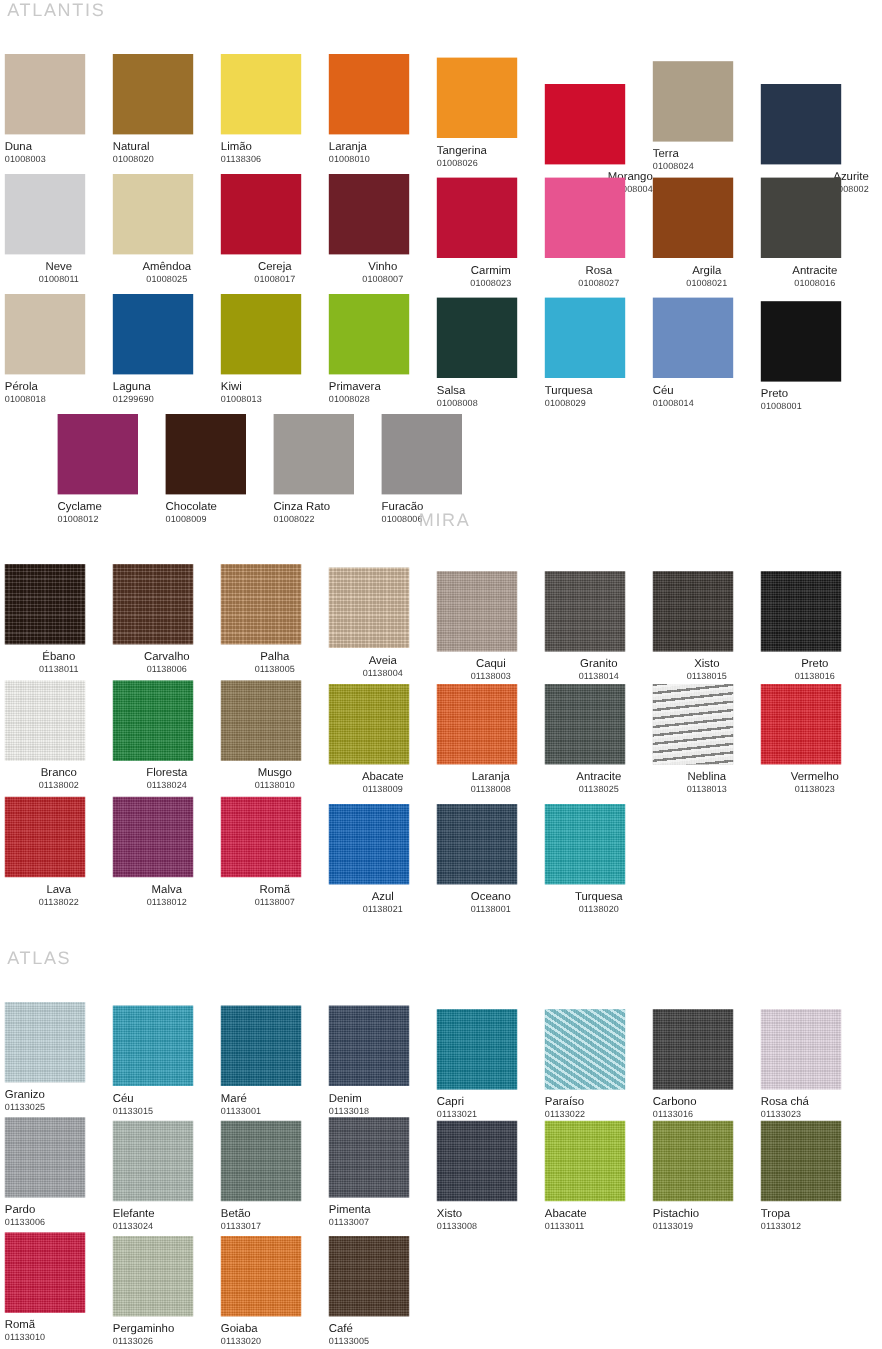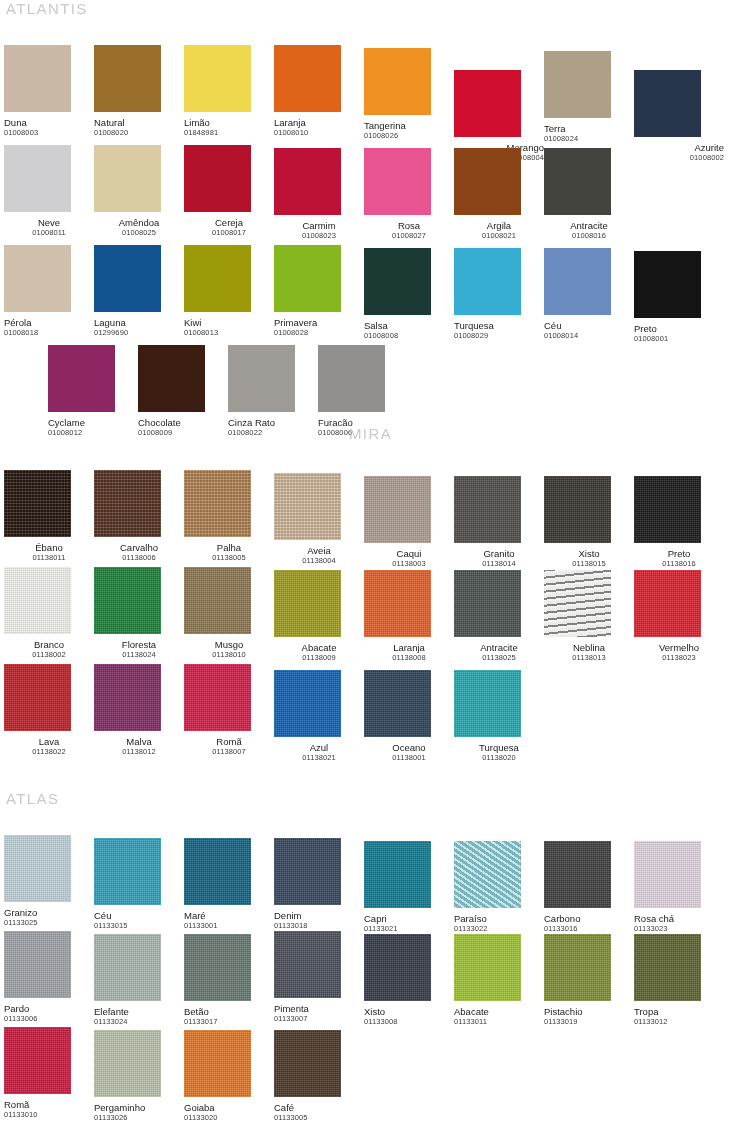--- a/index.html
+++ b/index.html
@@ -109,21 +109,21 @@
               <div class="swatch tex-flat" style="background-color: rgb(154, 111, 43);"></div>
               <div class="cap">
                 <div class="nm">Natural</div>
                 <div class="cd">01008020</div>
               </div>
             </div>
             <div class="cell">
               <div class="swatch tex-flat" style="background-color: rgb(240, 216, 78);"></div>
               <div class="cap">
                 <div class="nm">Limão</div>
-                <div class="cd">01848981</div>
+                <div class="cd">01138306</div>
               </div>
             </div>
             <div class="cell">
               <div class="swatch tex-flat" style="background-color: rgb(223, 99, 24);"></div>
               <div class="cap">
                 <div class="nm">Laranja</div>
                 <div class="cd">01008010</div>
               </div>
             </div>
             <div class="cell nudge-1">
@@ -168,20 +168,27 @@
               <div class="cap">
                 <div class="nm">Amêndoa</div>
                 <div class="cd">01008025</div>
               </div>
             </div>
             <div class="cell">
               <div class="swatch tex-flat" style="background-color: rgb(180, 17, 44);"></div>
               <div class="cap">
                 <div class="nm">Cereja</div>
                 <div class="cd">01008017</div>
+              </div>
+            </div>
+            <div class="cell">
+              <div class="swatch tex-flat" style="background-color: rgb(109, 31, 40);"></div>
+              <div class="cap">
+                <div class="nm">Vinho</div>
+                <div class="cd">01008007</div>
               </div>
             </div>
             <div class="cell nudge-1">
               <div class="swatch tex-flat" style="background-color: rgb(189, 18, 54);"></div>
               <div class="cap">
                 <div class="nm">Carmim</div>
                 <div class="cd">01008023</div>
               </div>
             </div>
             <div class="cell nudge-1">

